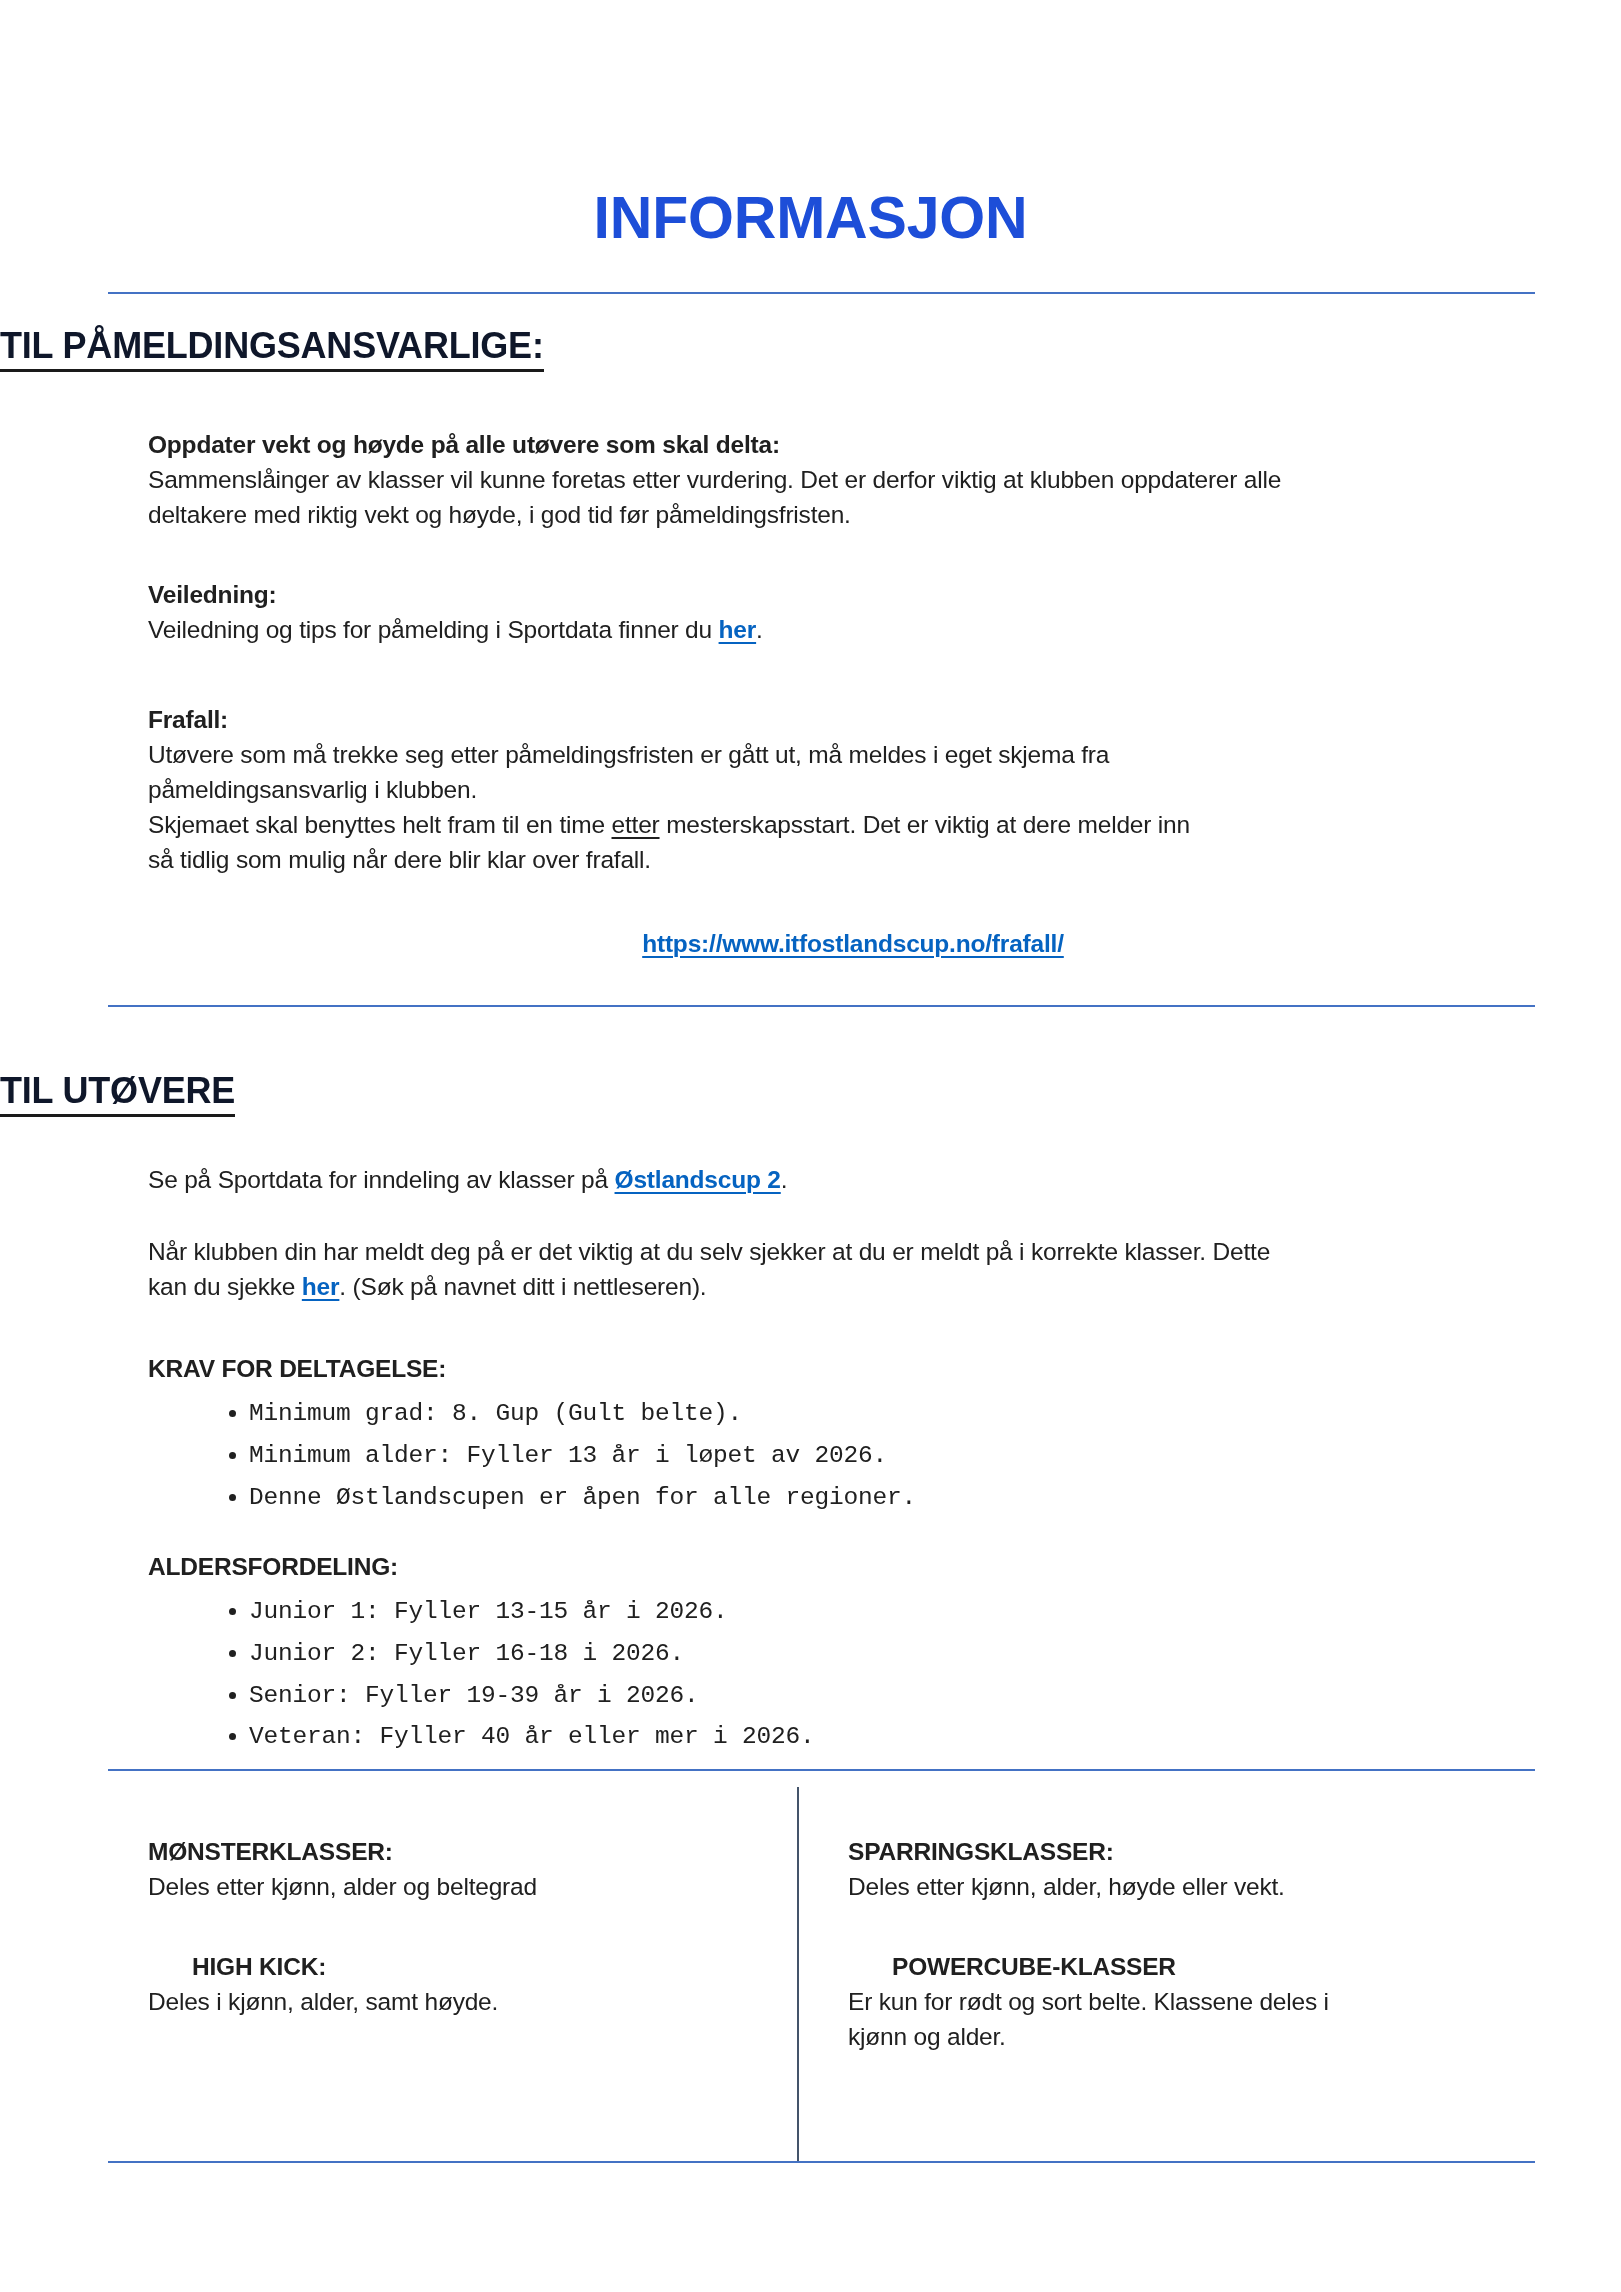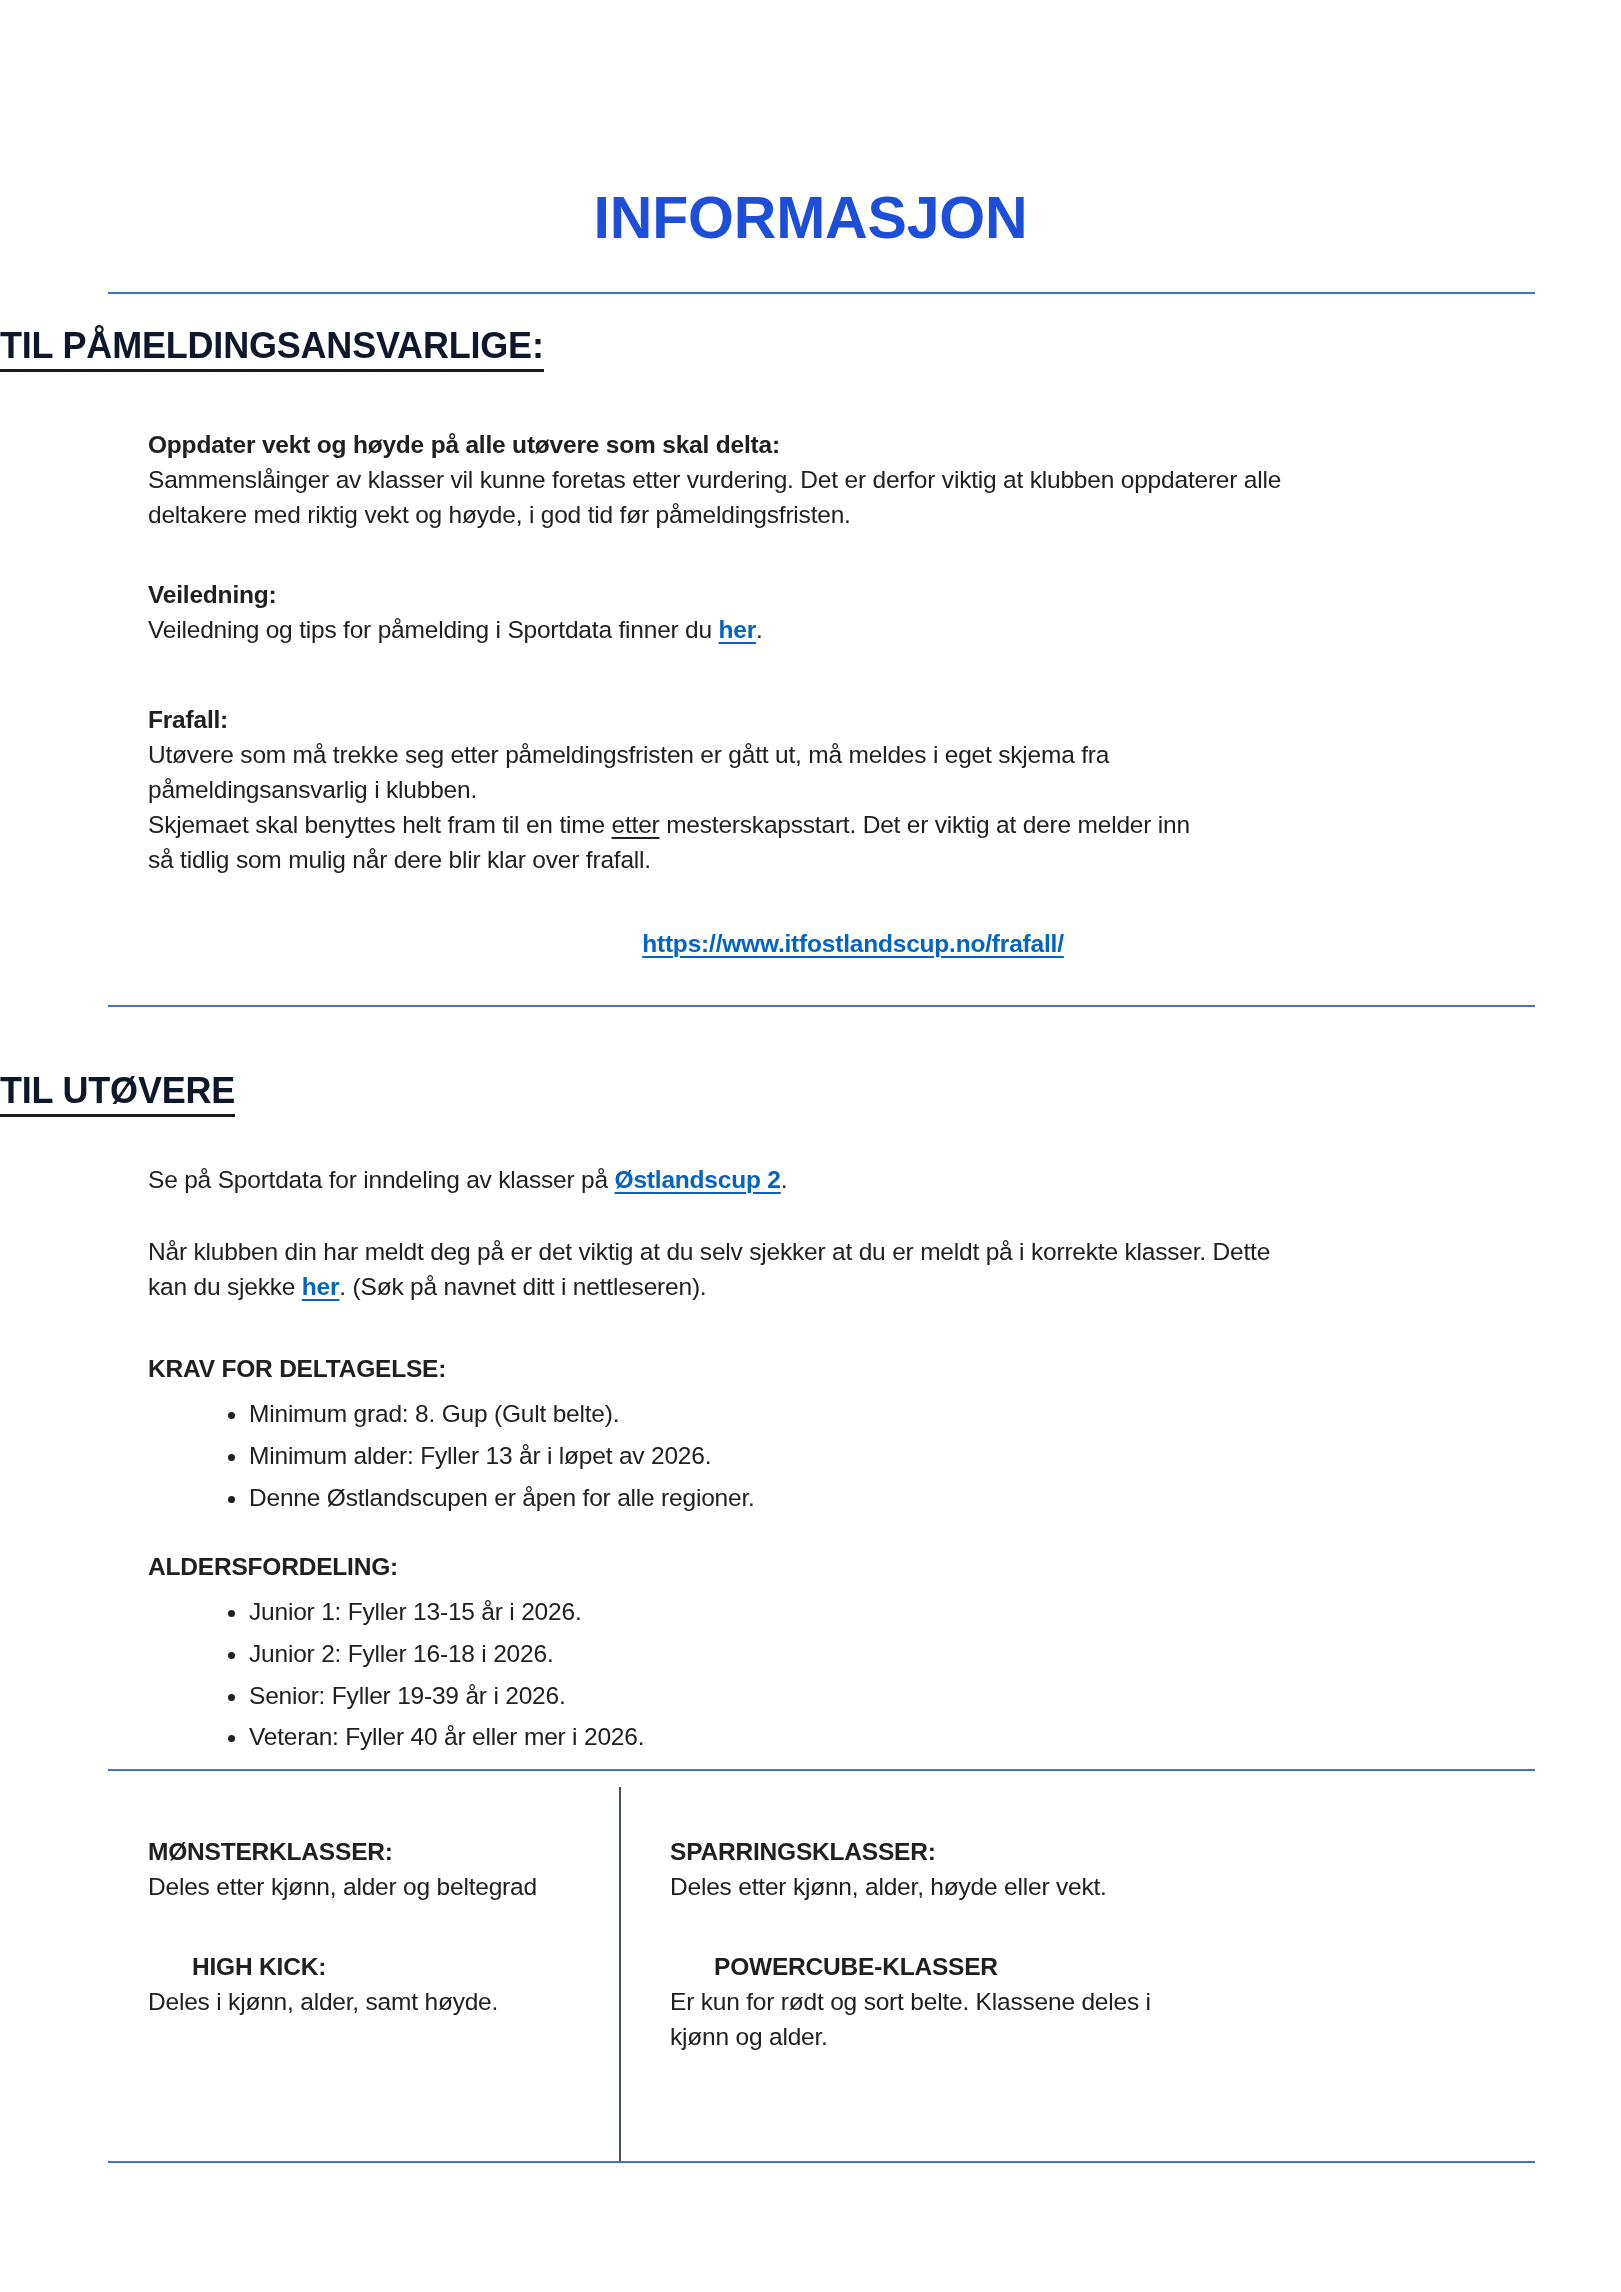--- a/index.html
+++ b/index.html
@@ -74,29 +74,30 @@
   .list-heading { margin-top:47px; font-weight:bold; }
   .list-heading-2 { margin-top:33px; font-weight:bold; }
   ul.doc-list {
     margin-top:9.8px;
     padding-left:101px;
     list-style:disc;
   }
   ul.doc-list li {
     line-height:36px;
     margin-bottom:5.9px;
+    font-family:Liberation Mono, monospace;
   }
   .columns {
     display:flex;
     margin-top:15.7px;
     margin-left:0;
     height:374px;
   }
   .col-left {
-    width:619px;
+    width:797px;
     padding:47px 29px 0 148px;
     font-size:24.5px;
     line-height:35px;
   }
   .col-divider {
     width:2px;
     background:#44546A;
   }
   .col-right {
     flex:1;

